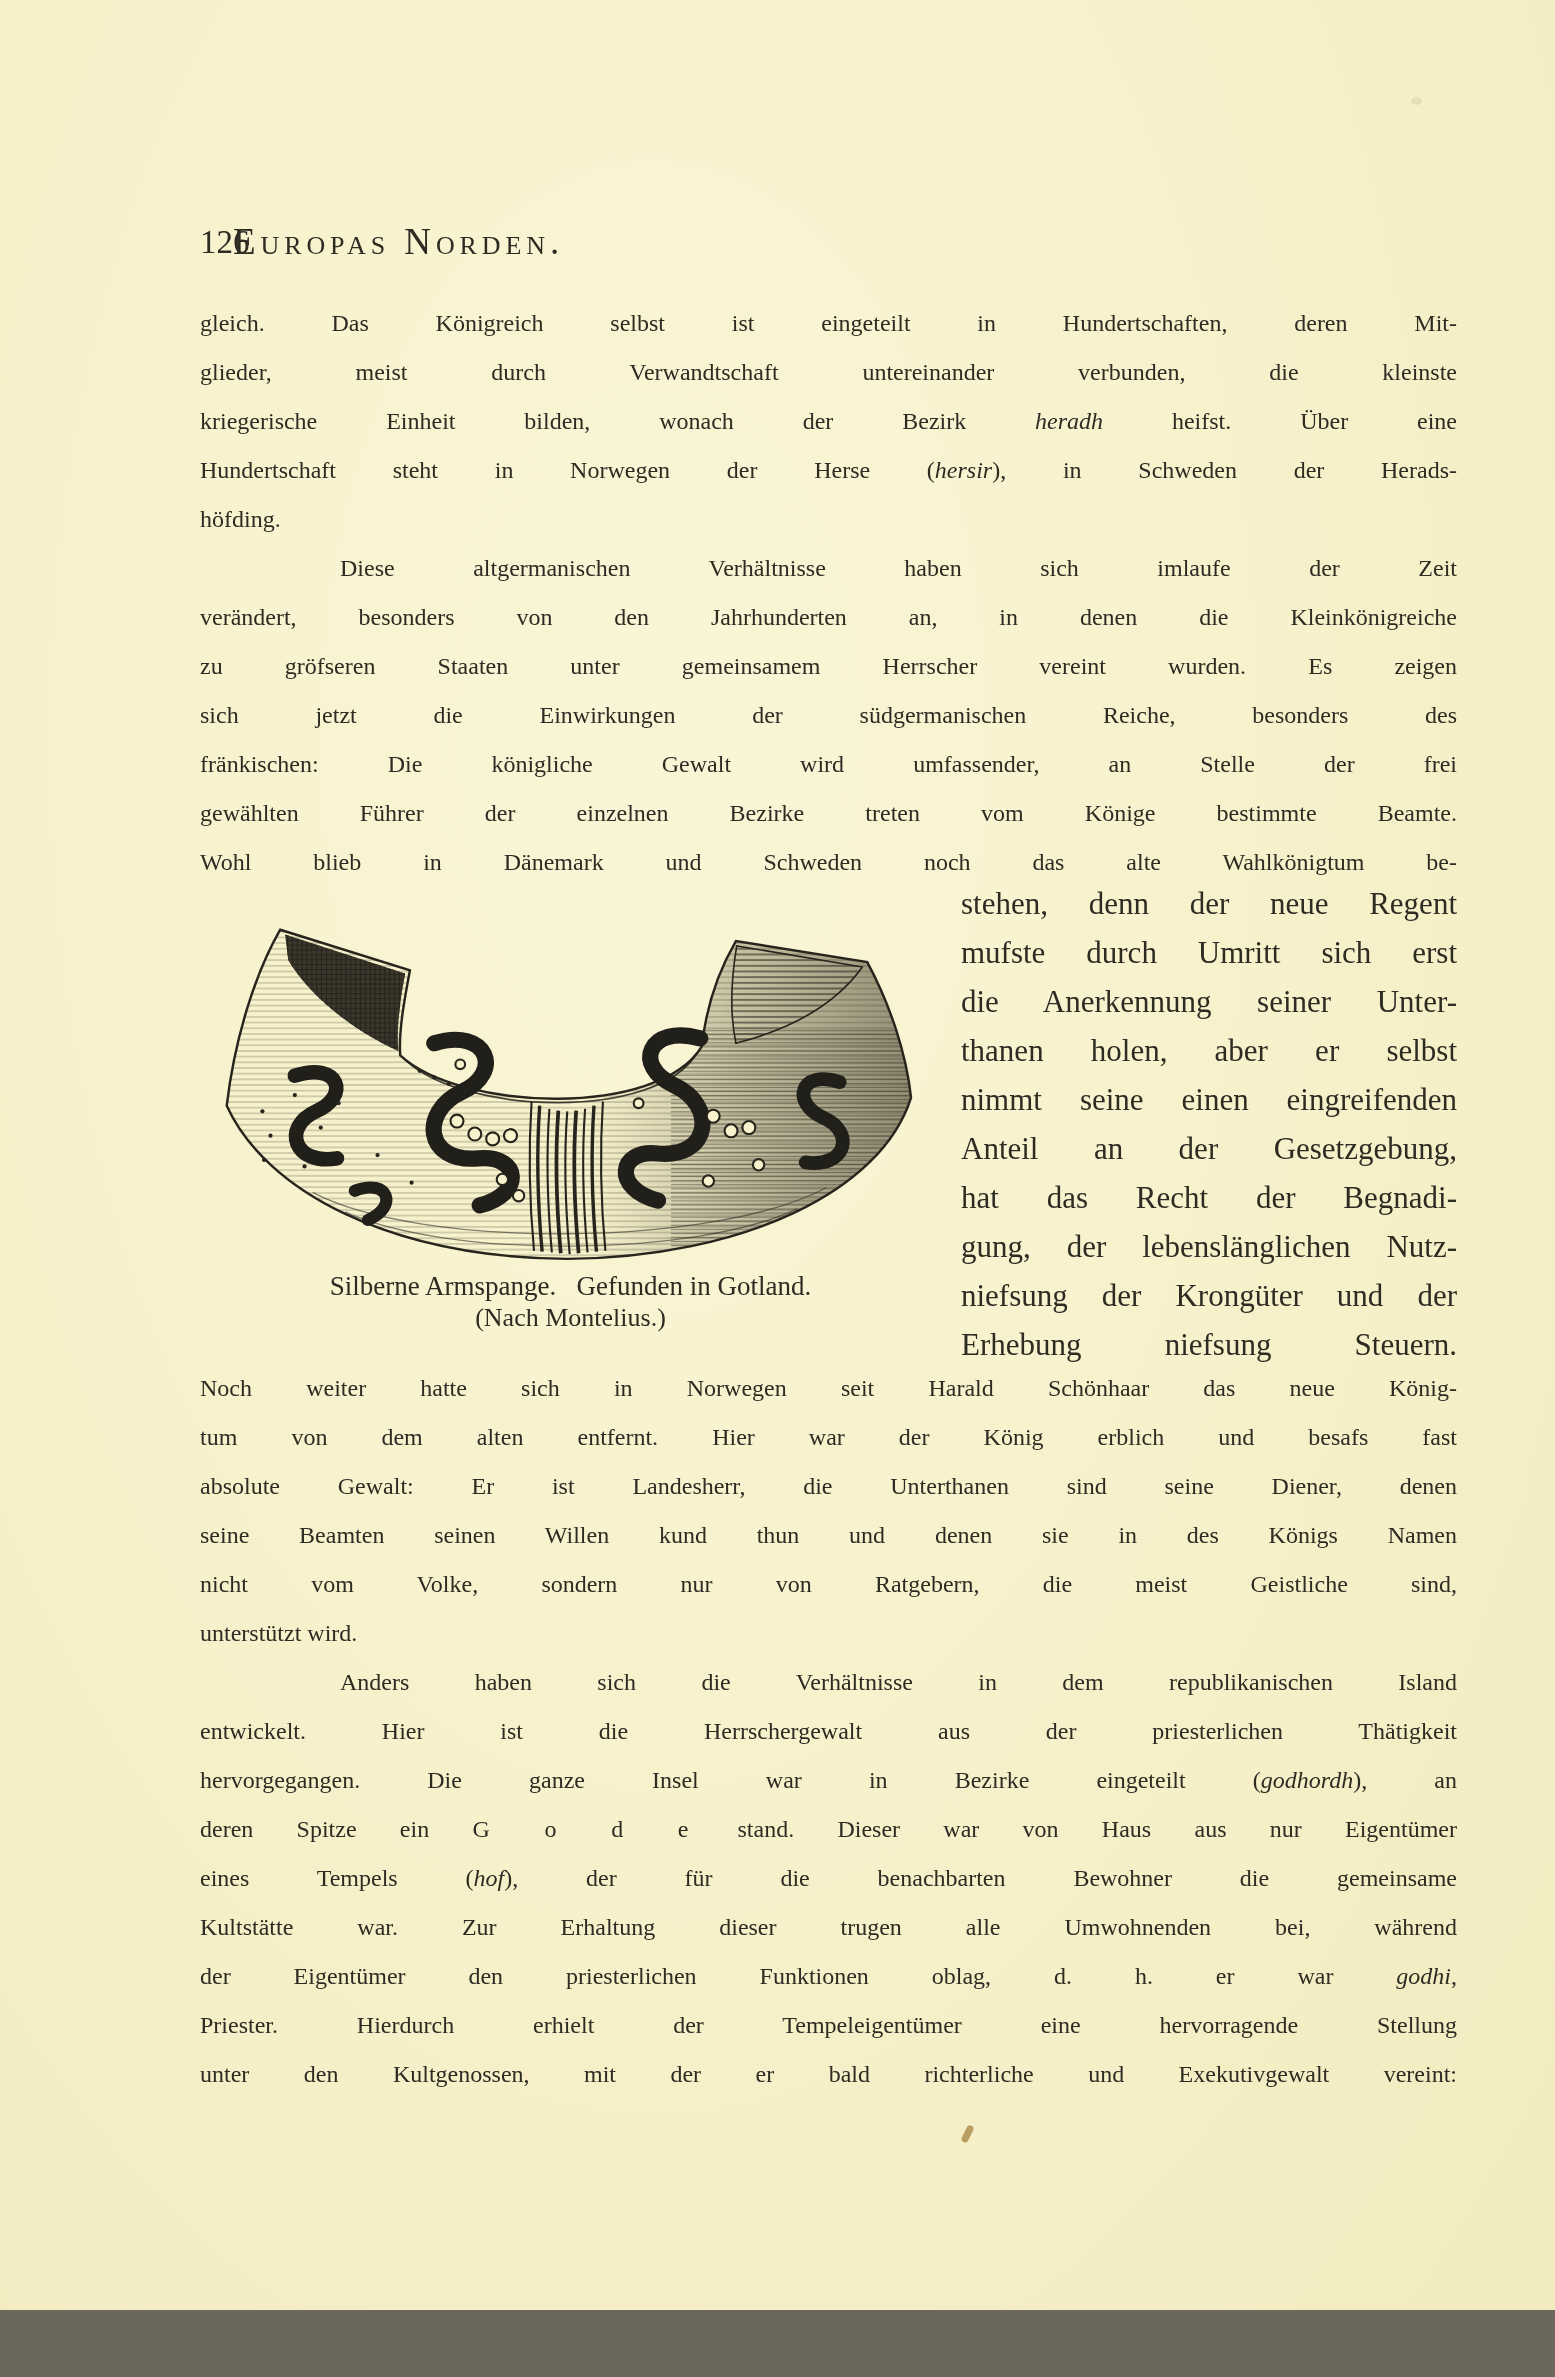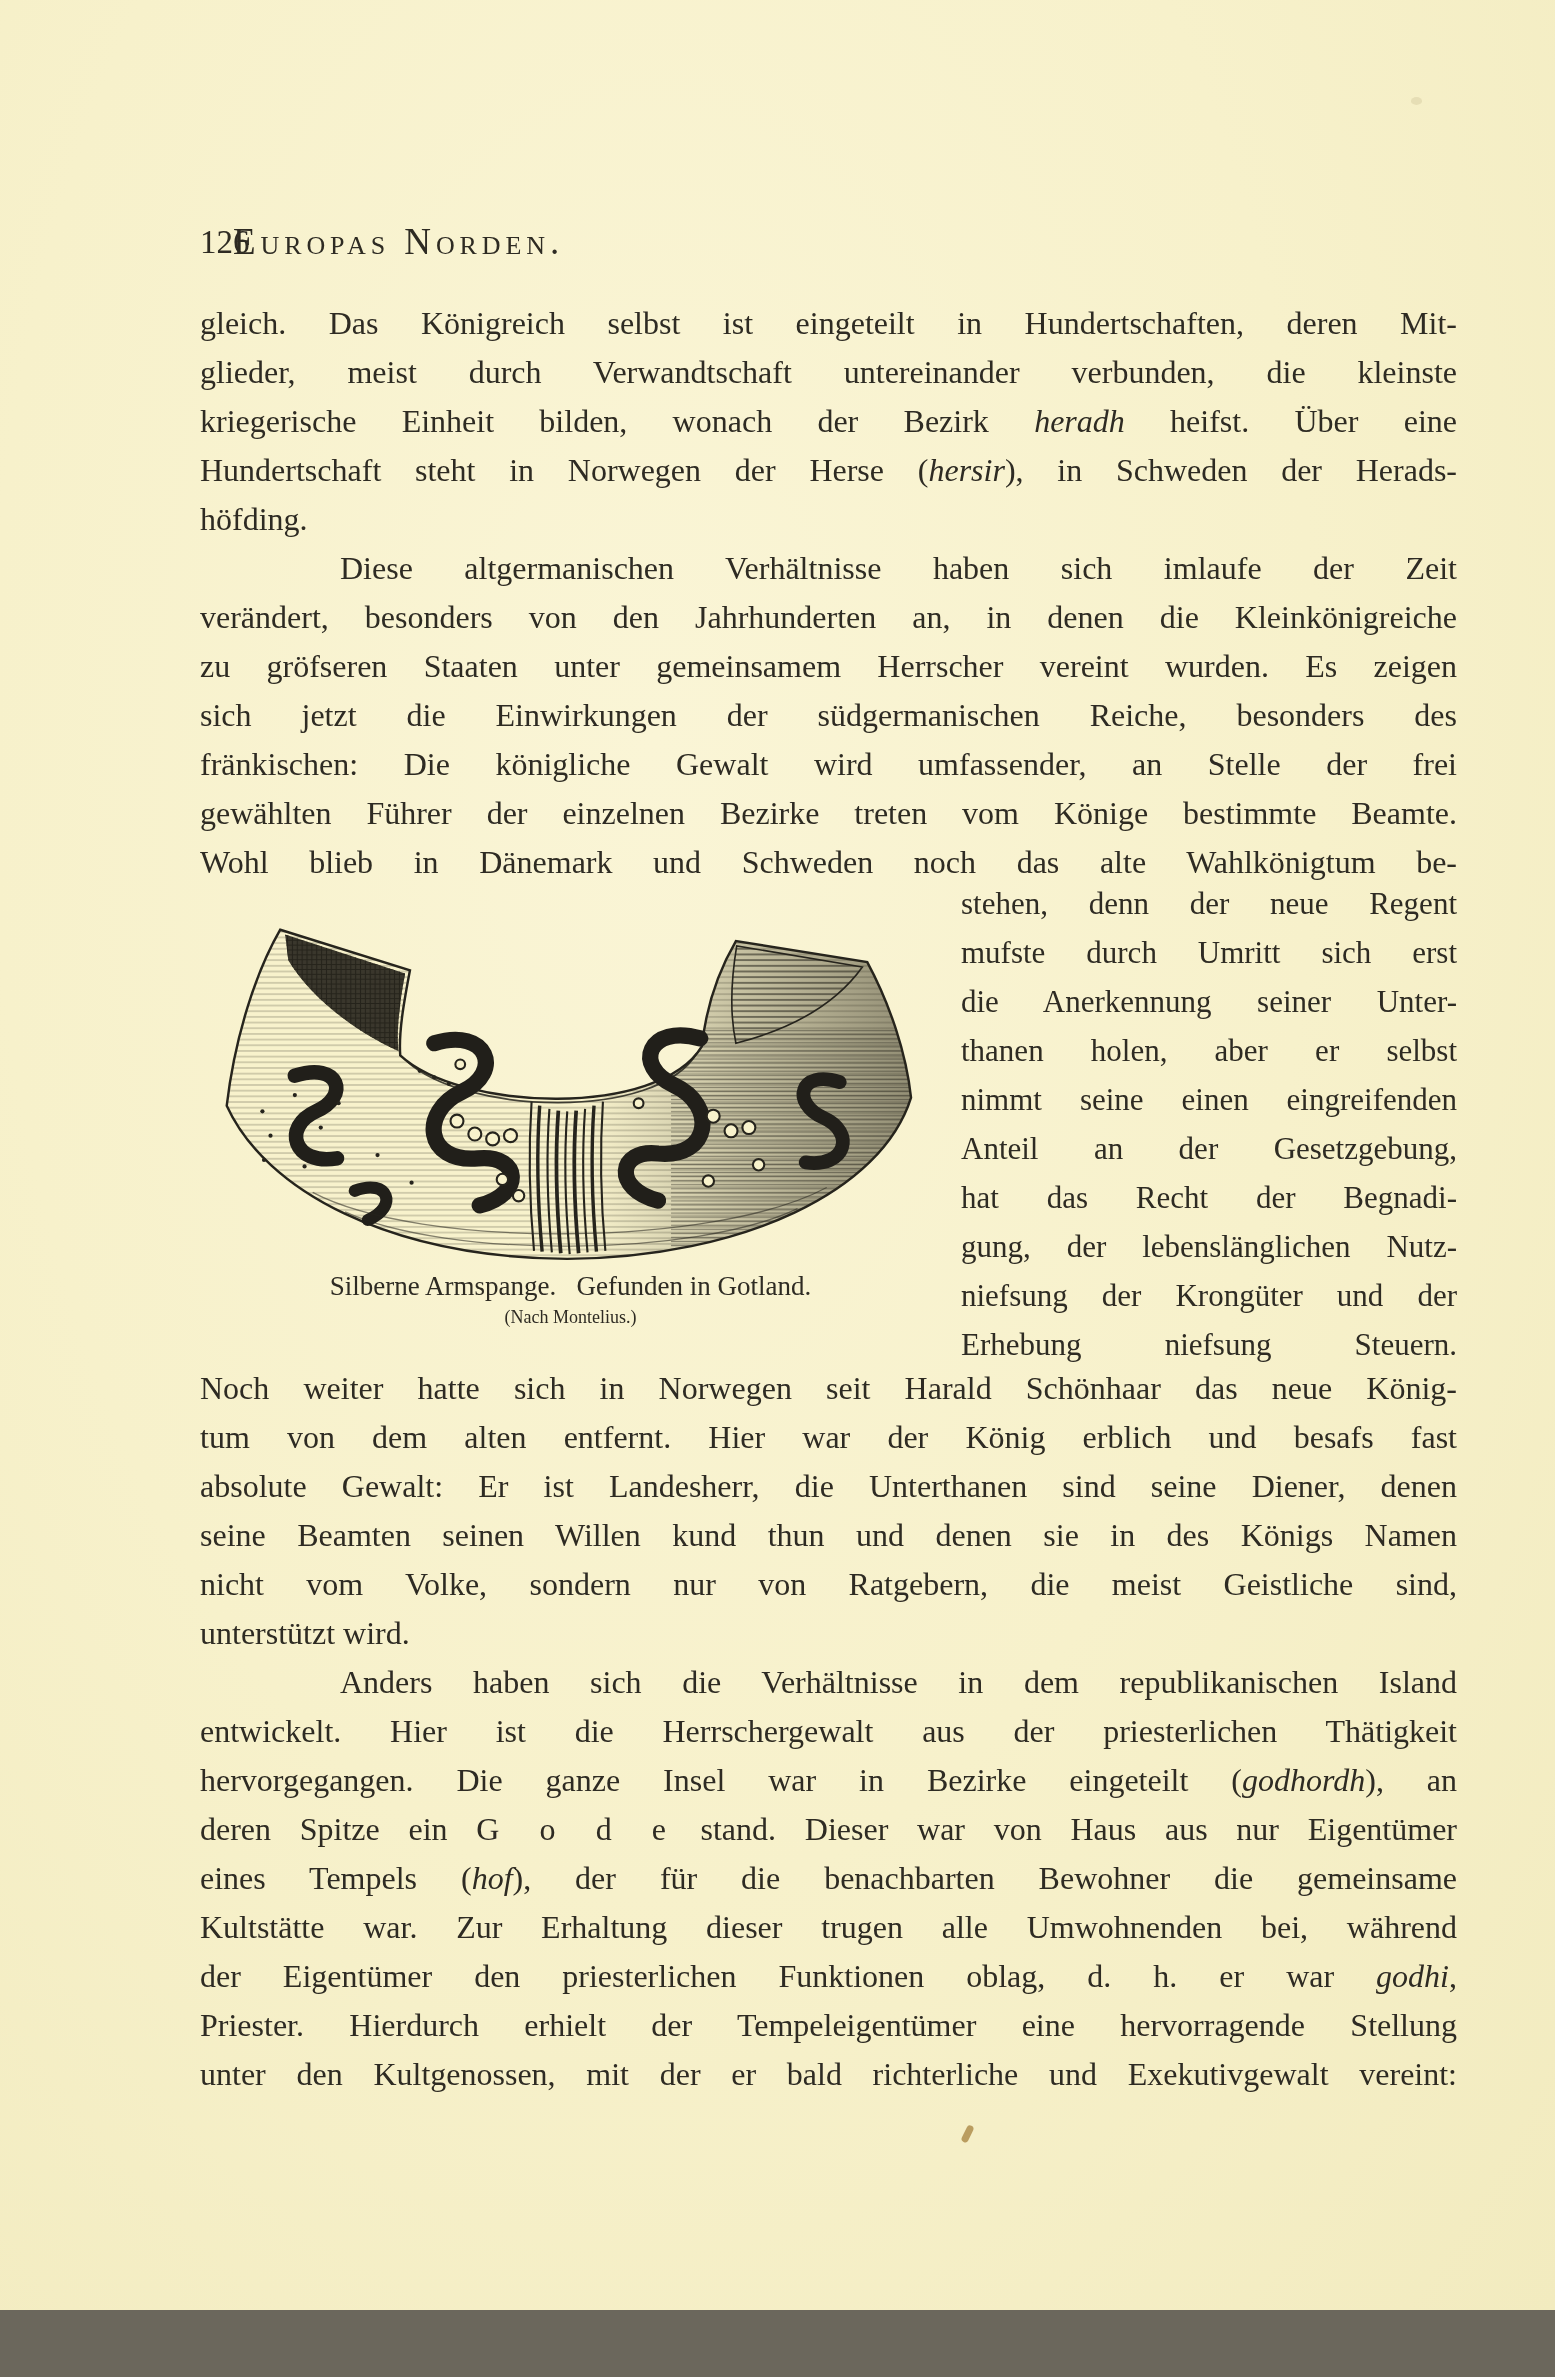--- a/index.html
+++ b/index.html
@@ -31,40 +31,40 @@
   .textblock{position:absolute;width:1257px;left:200px;}
   .block-a{top:299px;}
   .block-b{top:1364px;}
   .block-a .line{height:49px;line-height:49px;}
   .block-b .line{height:49px;line-height:49px;}
   .side-col{
     position:absolute;left:961px;top:879px;width:496px;
   }
   .side-col .line{height:49px;line-height:49px;font-size:31px;}
   .line{
-    font-size:32px;
+    font-size:24px;
     text-align:justify;
     text-align-last:justify;
   }
   .line.endp{text-align-last:left;}
   .line.indent{text-indent:140px;}
   .em{font-style:italic;}
   .sp{letter-spacing:5.7px;}
   .figure{
     position:absolute;left:217px;top:923px;width:707px;
   }
   .figure svg{display:block;}
   .figcap-1{
     margin-top:4.9px;
     text-align:center;
     font-size:27px;line-height:34px;
   }
   .figcap-2{
     text-align:center;
-    font-size:18px;line-height:29px;
+    font-size:26px;line-height:29px;
   }
   .speck{
     position:absolute;left:964px;top:2125px;width:7.3px;height:18px;
     background:#a5823e;border-radius:4.9px;
     transform:rotate(26deg);opacity:.75;
   }
   .speck2{
     position:absolute;left:1411px;top:97px;width:11.4px;height:8px;
     background:#e4dcb2;border-radius:50%;opacity:.9;
   }

